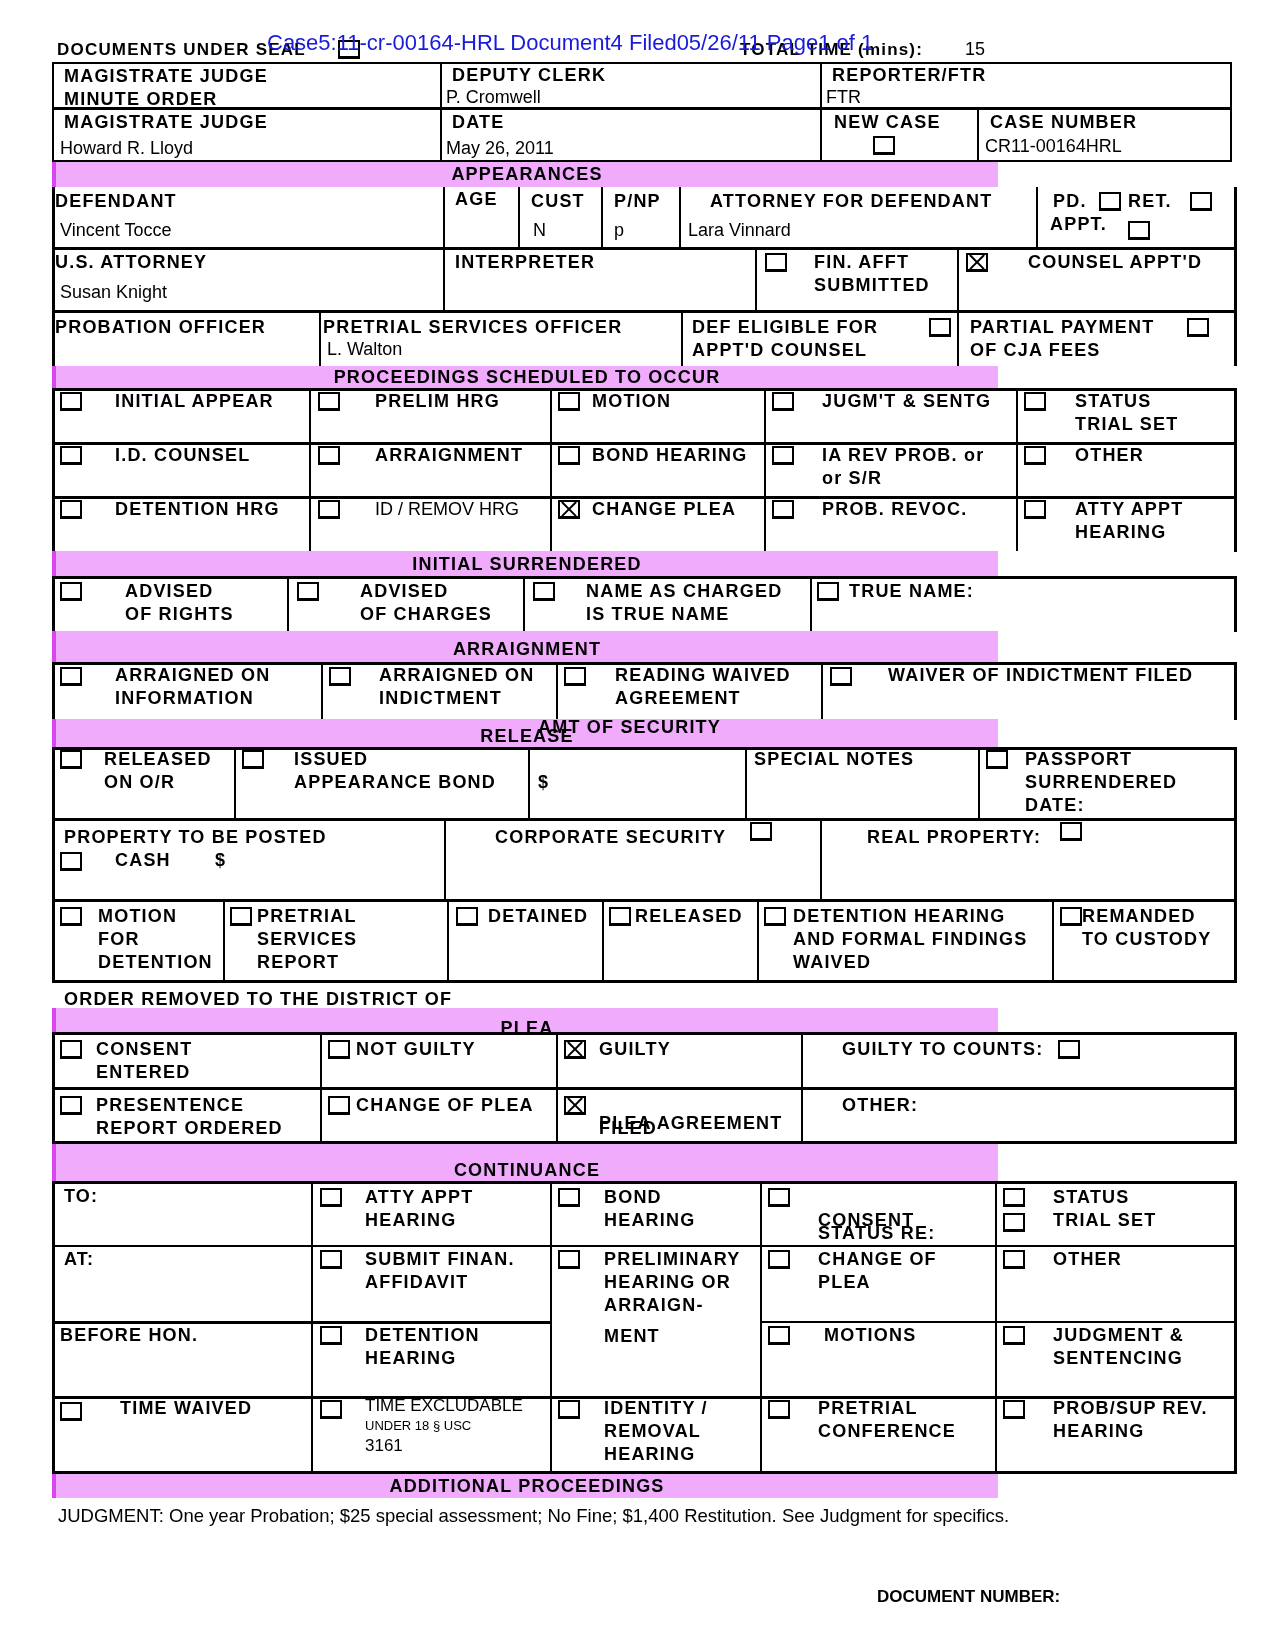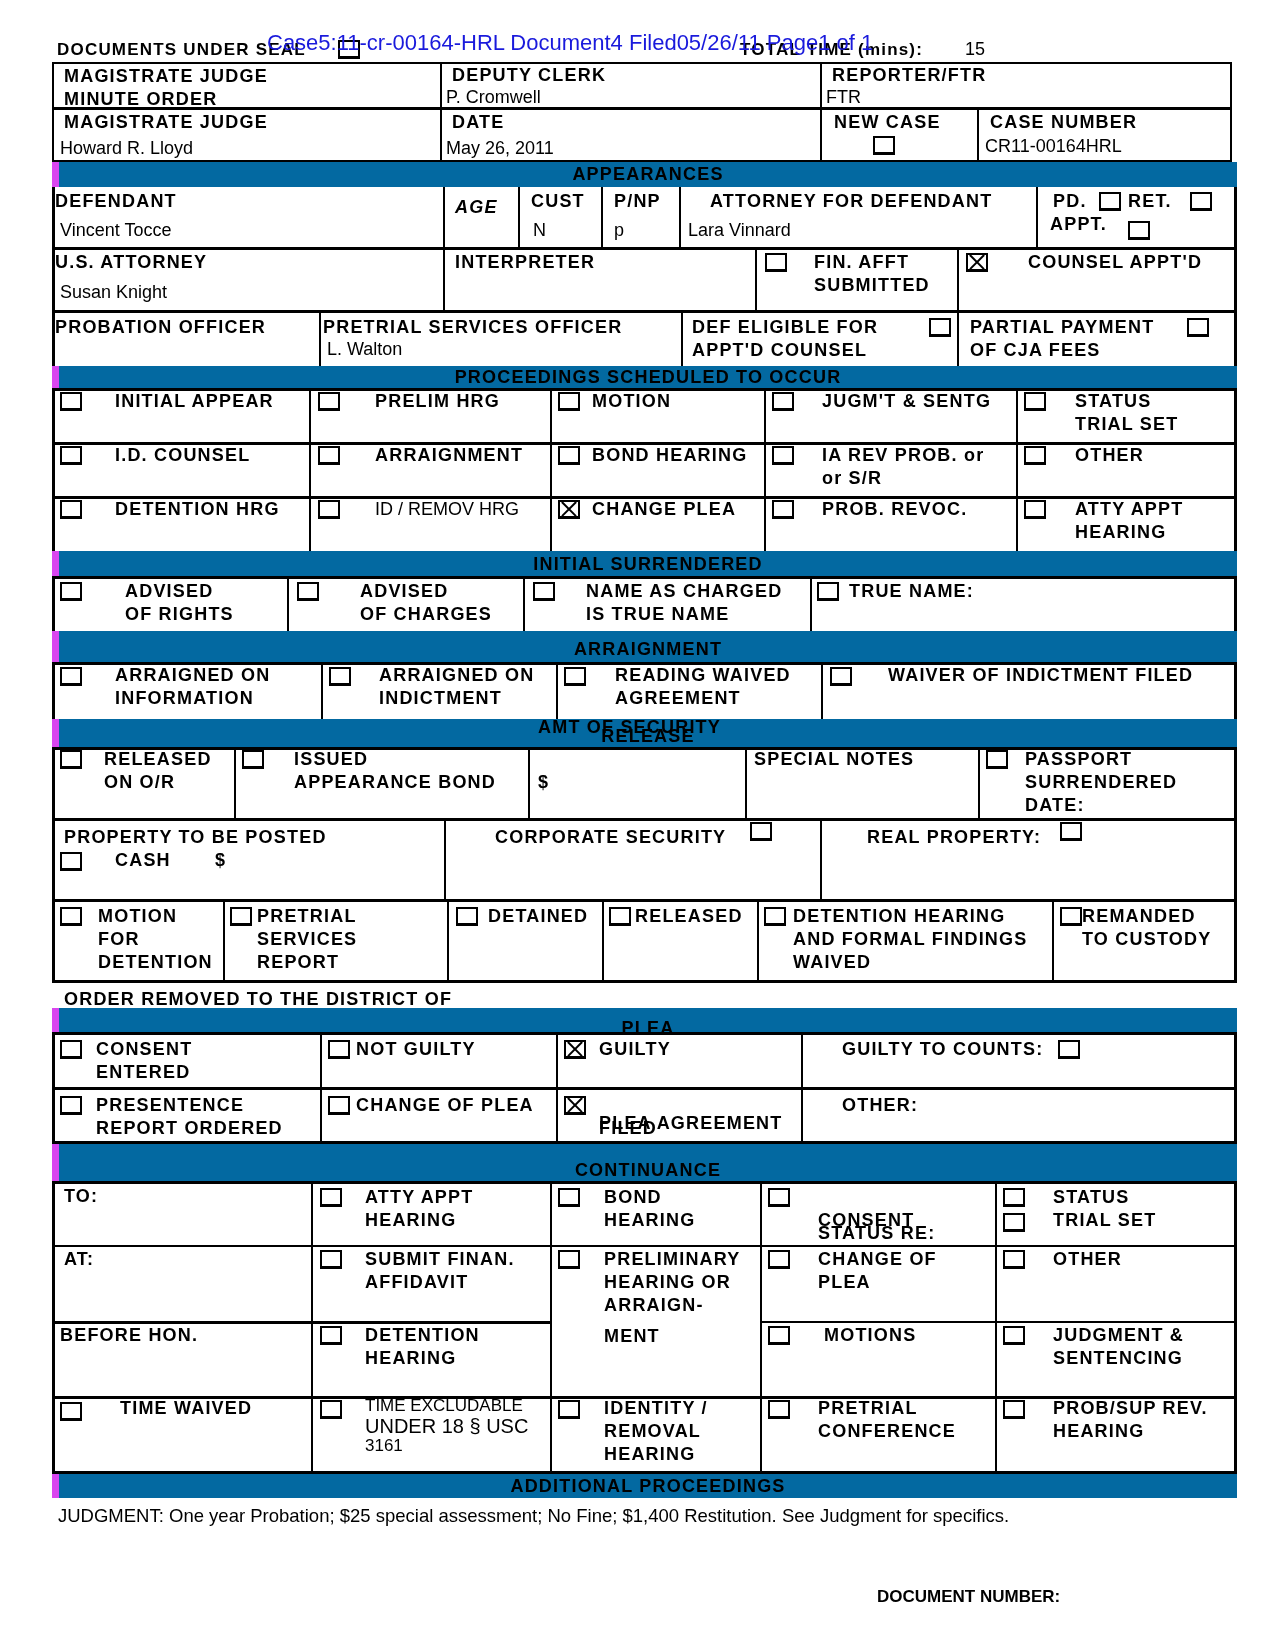--- a/index.html
+++ b/index.html
@@ -3,21 +3,21 @@
 <meta charset="utf-8">
 <style>
   html,body{margin:0;padding:0;background:#fff;}
   body{width:1275px;height:1650px;position:relative;overflow:hidden;
        font-family:"Liberation Sans",sans-serif;color:#000;}
   .abs{position:absolute;}
   .t{position:absolute;font-size:18px;font-weight:bold;letter-spacing:1.2px;white-space:nowrap;line-height:23px;}
   .v{position:absolute;font-size:18px;font-weight:normal;white-space:nowrap;line-height:23px;}
   .stamp{position:absolute;color:#1a1adc;font-size:22px;white-space:nowrap;}
   .cell{position:absolute;border:1.5px solid #000;box-sizing:border-box;background:#fff;}
-  .band{position:absolute;left:52px;width:1185px;background:#0369a1;border-left:7px solid #d946ef;box-sizing:border-box;}
+  .band{position:absolute;left:52px;width:946px;background:#f0abfc;border-left:4px solid #d946ef;box-sizing:border-box;}
   .band .t{left:0;right:0;text-align:center;font-size:18px;}
   .cb{position:absolute;width:22px;height:19px;border:2px solid #000;border-bottom-width:3px;border-left-width:2.5px;box-sizing:border-box;background:#fff;}
   .cb.x::before,.cb.x::after{content:"";position:absolute;left:50%;top:50%;width:20px;height:1.8px;background:#000;}
   .cb.x::before{transform:translate(-50%,-50%) rotate(45deg);}
   .cb.x::after{transform:translate(-50%,-50%) rotate(-45deg);}
   .hl{position:absolute;height:3px;background:#000;}
   .vl{position:absolute;width:2px;background:#000;}
 </style>
 </head>
 <body>
@@ -62,21 +62,21 @@
 <div class="vl" style="left:601px;top:187px;height:60px;"></div>
 <div class="vl" style="left:679px;top:187px;height:60px;"></div>
 <div class="vl" style="left:1036px;top:187px;height:60px;"></div>
 <div class="vl" style="left:755px;top:247px;height:63px;"></div>
 <div class="vl" style="left:957px;top:247px;height:119px;"></div>
 <div class="vl" style="left:319px;top:310px;height:56px;"></div>
 <div class="vl" style="left:681px;top:310px;height:56px;"></div>
 
 <div class="t" style="left:55px;top:190px;">DEFENDANT</div>
 <div class="v" style="left:60px;top:219px;">Vincent Tocce</div>
-<div class="t" style="left:455px;top:196px;font-style:italic;">AGE</div>
+<div class="t" style="left:455px;top:188px;">AGE</div>
 <div class="t" style="left:531px;top:190px;">CUST</div>
 <div class="v" style="left:533px;top:219px;">N</div>
 <div class="t" style="left:614px;top:190px;">P/NP</div>
 <div class="v" style="left:614px;top:219px;">p</div>
 <div class="t" style="left:710px;top:190px;">ATTORNEY FOR DEFENDANT</div>
 <div class="v" style="left:688px;top:219px;">Lara Vinnard</div>
 <div class="t" style="left:1053px;top:190px;">PD.</div>
 <div class="cb" style="left:1099px;top:192px;"></div>
 <div class="t" style="left:1128px;top:190px;">RET.</div>
 <div class="cb" style="left:1190px;top:192px;"></div>
@@ -333,21 +333,21 @@
 <div class="t" style="left:365px;top:1324px;">DETENTION</div>
 <div class="t" style="left:365px;top:1347px;">HEARING</div>
 <div class="cb" style="left:768px;top:1326px;"></div>
 <div class="t" style="left:824px;top:1324px;">MOTIONS</div>
 <div class="cb" style="left:1003px;top:1326px;"></div>
 <div class="t" style="left:1053px;top:1324px;">JUDGMENT &amp;</div>
 <div class="t" style="left:1053px;top:1347px;">SENTENCING</div>
 
 <div class="cb" style="left:320px;top:1400px;"></div>
 <div class="v" style="left:365px;top:1396px;font-size:17px;line-height:20px;">TIME EXCLUDABLE</div>
-<div class="v" style="left:365px;top:1416px;font-size:20px;line-height:20px;">UNDER 18 § USC</div>
+<div class="v" style="left:365px;top:1416px;font-size:13px;line-height:20px;">UNDER 18 § USC</div>
 <div class="v" style="left:365px;top:1436px;font-size:17px;line-height:20px;">3161</div>
 <div class="cb" style="left:558px;top:1400px;"></div>
 <div class="t" style="left:604px;top:1397px;">IDENTITY /</div>
 <div class="t" style="left:604px;top:1420px;">REMOVAL</div>
 <div class="t" style="left:604px;top:1443px;">HEARING</div>
 <div class="cb" style="left:768px;top:1400px;"></div>
 <div class="t" style="left:818px;top:1397px;">PRETRIAL</div>
 <div class="t" style="left:818px;top:1420px;">CONFERENCE</div>
 <div class="cb" style="left:1003px;top:1400px;"></div>
 <div class="t" style="left:1053px;top:1397px;">PROB/SUP REV.</div>

